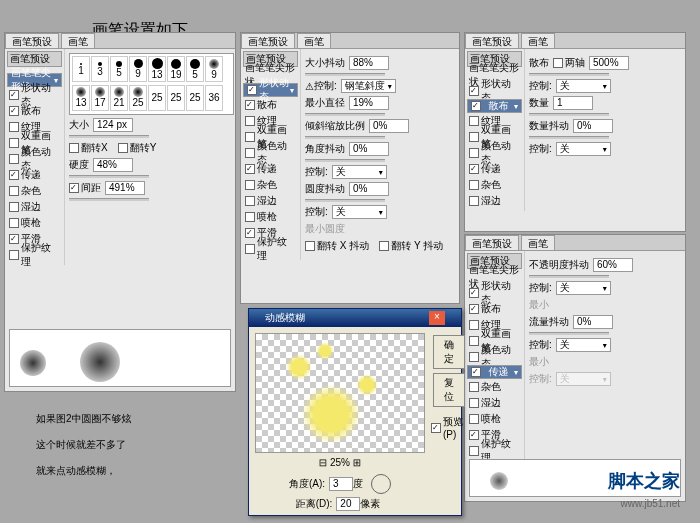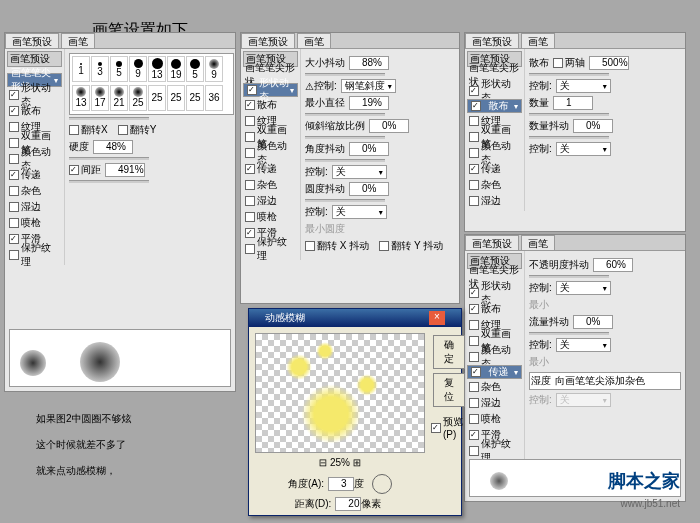--- a/index.html
+++ b/index.html
@@ -11,21 +11,21 @@
 .body{display:flex}
 .side{width:60px;background:#e8e8e8;border-right:1px solid #ccc;padding:2px}
 .srow{display:flex;align-items:center;padding:1px 2px;font-size:10px;height:16px}
 .srow.hd{background:#d0d0d0;border:1px solid #999}
 .srow.sel{background:#5a7aa5;color:#fff}
 .ck{width:10px;height:10px;border:1px solid #666;background:#fff;margin-right:2px;display:inline-block;flex-shrink:0}
 .ck.on::after{content:"✓";font-size:8px;line-height:8px;display:block;color:#000}
 .main{flex:1;padding:4px;font-size:10px}
 .fld{display:flex;align-items:center;margin:3px 0;font-size:10px}
 .fld label{margin-right:4px}
-.inp{background:#fff;border:1px solid #999;height:14px;padding:0 12px;width:40px;display:inline-block;line-height:12px}
+.inp{background:#fff;border:1px solid #999;height:14px;padding:0 3px;width:40px;display:inline-block;line-height:12px}
 .sel{background:#fff;border:1px solid #999;height:14px;padding:0 3px;width:55px;display:inline-flex;justify-content:space-between;align-items:center}
 .sel::after{content:"▾";font-size:8px}
 .sld{width:80px;height:3px;background:#ccc;border-top:1px solid #999;margin:2px 0}
 .brushgrid{display:flex;flex-wrap:wrap;gap:1px;background:#fff;border:1px solid #999;padding:2px;width:165px;height:62px;overflow:hidden}
 .bcell{width:18px;height:26px;border:1px solid #ccc;display:flex;flex-direction:column;align-items:center;justify-content:center;font-size:8px}
 .bdot{width:10px;height:10px;background:#000;border-radius:50%}
 .preview{position:absolute;bottom:4px;left:4px;right:4px;height:58px;background:#fff;border:1px solid #999}
 .circ{width:60px;height:60px;border:1px solid #666;border-radius:50%;position:relative}
 .circ::before{content:"";position:absolute;left:0;right:0;top:50%;border-top:1px solid #666}
 .circ::after{content:"";position:absolute;top:0;bottom:0;left:50%;border-left:1px solid #666}
@@ -154,20 +154,24 @@
 <div class="bcell">
             <span>25</span>
           </div>
 <div class="bcell">
             <span>25</span>
           </div>
 <div class="bcell">
             <span>36</span>
           </div>
 </div>
+<div class="fld">
+          <label>大小</label>
+          <span class="inp">124 px</span>
+        </div>
 <div class="sld"></div>
 <div class="fld">
           <span class="ck"></span>
           <label>翻转X</label>
           <span class="ck" style="margin-left:6px"></span>
           <label>翻转Y</label>
         </div>
 <div class="fld">
           <label>硬度</label>
           <span class="inp">48%</span>
@@ -432,24 +436,20 @@
           <label>流量抖动</label>
           <span class="inp">0%</span>
         </div>
         <div class="sld"></div>
 <div class="fld">
           <label>控制:</label>
           <span class="sel">关</span>
         </div>
 <div class="fld" style="color:#999">
           <label>最小</label>
-        </div>
-<div class="fld" style="background:#fff;border:1px solid #999;padding:1px">
-          <label>湿度</label> 
-          <span>向画笔笔尖添加杂色</span>
         </div>
 <div class="fld" style="color:#999">
           <label>控制:</label>
           <span class="sel" style="opacity:.5">关</span>
         </div>
 </div>
 </div>
 <div class="preview" style="height:38px">
 <div style="position:absolute;left:20px;bottom:6px;width:18px;height:18px;background:radial-gradient(#555,transparent);border-radius:50%"></div>
 </div>

